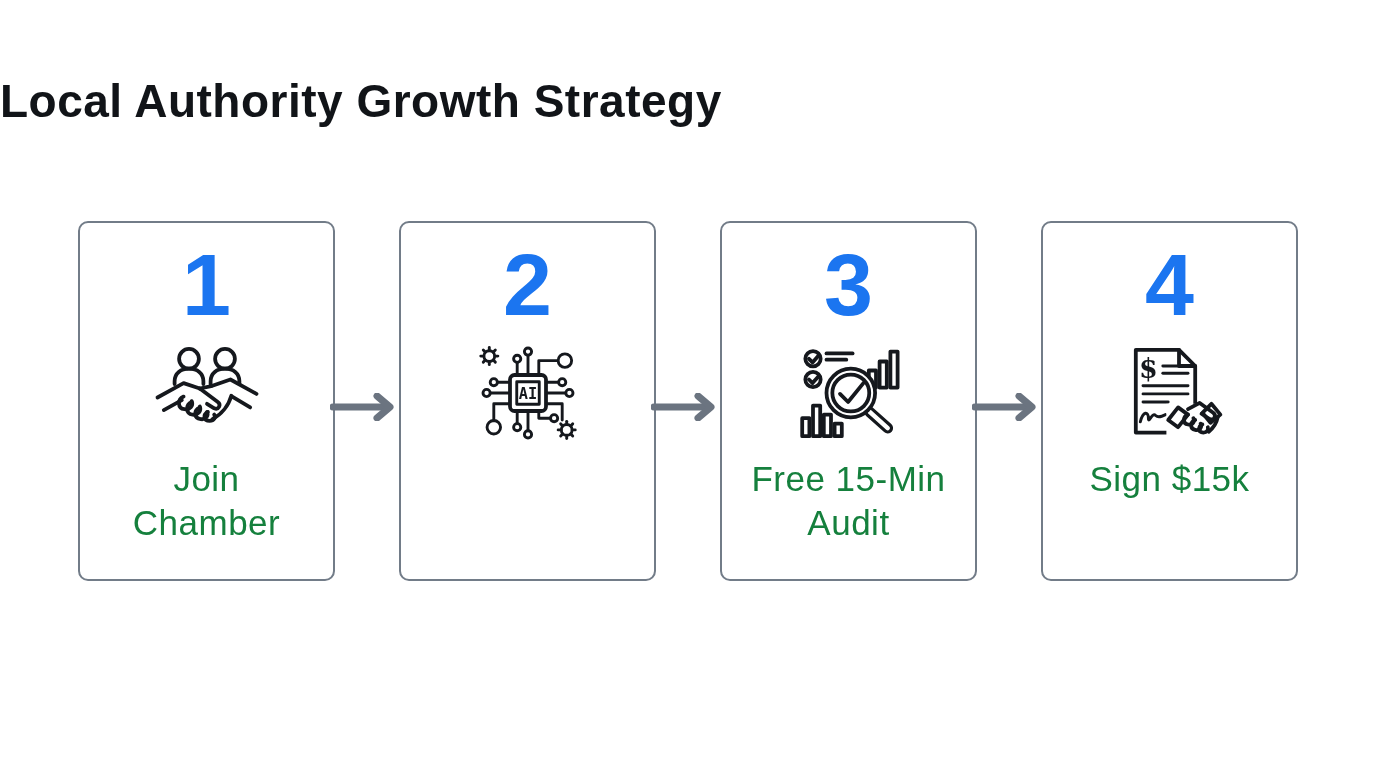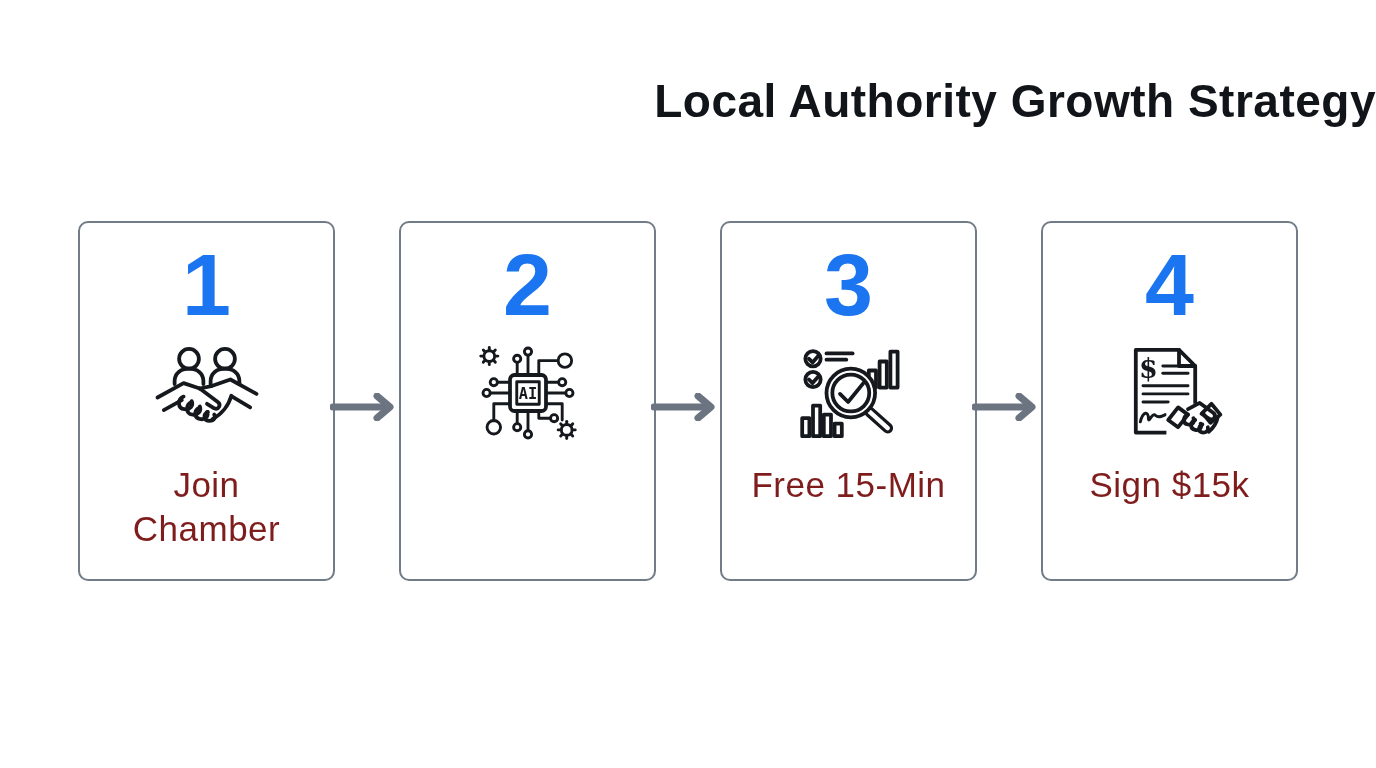--- a/index.html
+++ b/index.html
@@ -6,21 +6,21 @@
   body {
     width: 1376px; height: 768px;
     background: #ffffff;
     font-family: "Liberation Sans", sans-serif;
     position: relative;
     overflow: hidden;
   }
   .title {
     position: absolute;
     top: 74px; left: 0; width: 1376px;
-    text-align: right;
+    text-align: left;
     font-size: 46px;
     font-weight: bold;
     letter-spacing: 0.5px;
     color: #111418;
     margin: 0;
   }
   .flow {
     position: absolute;
     left: 78px; top: 221px;
     width: 1220px; height: 360px;
@@ -47,25 +47,25 @@
   }
   .icon-wrap {
     width: 108px; height: 108px;
     margin-top: 8px;
     display: flex;
     align-items: center;
     justify-content: center;
   }
   .icon-wrap svg { width: 108px; height: 108px; }
   .label {
-    margin-top: 16px;
+    margin-top: 10px;
     font-size: 35px;
     line-height: 1.26;
     letter-spacing: 0.5px;
-    color: #7f1d1d;
+    color: #15803d;
     text-align: center;
   }
   .label span { display: block; }
   .arrow-wrap {
     flex: 1 1 auto;
     display: flex;
     align-items: center;
     justify-content: center;
     margin: 12px -5px 0 -5px;
     z-index: 2;
@@ -211,20 +211,21 @@
         <path d="M83 81 L103 99" stroke="#15181d" stroke-width="12" stroke-linecap="round" fill="none"></path>
         <path d="M83 81 L103 99" stroke="#ffffff" stroke-width="5" stroke-linecap="round" fill="none"></path>
 
         <circle class="ink paper" cx="62" cy="60" r="27"></circle>
         <circle class="ink" cx="62" cy="60" r="20.5"></circle>
         <path class="ink" d="M50 61 l9 9 l17 -21" stroke-width="5"></path>
       </svg>
     </div>
     <div class="label">
       <span>Free 15-Min</span>
+      <span>Audit</span>
     </div>
   </div>
 
   <div class="arrow-wrap">
     <svg viewBox="0 0 74 28">
       <path class="arrow-stroke" d="M3 14 H58"></path>
       <path class="arrow-stroke" d="M47 3 L60 14 L47 25"></path>
     </svg>
   </div>
 

